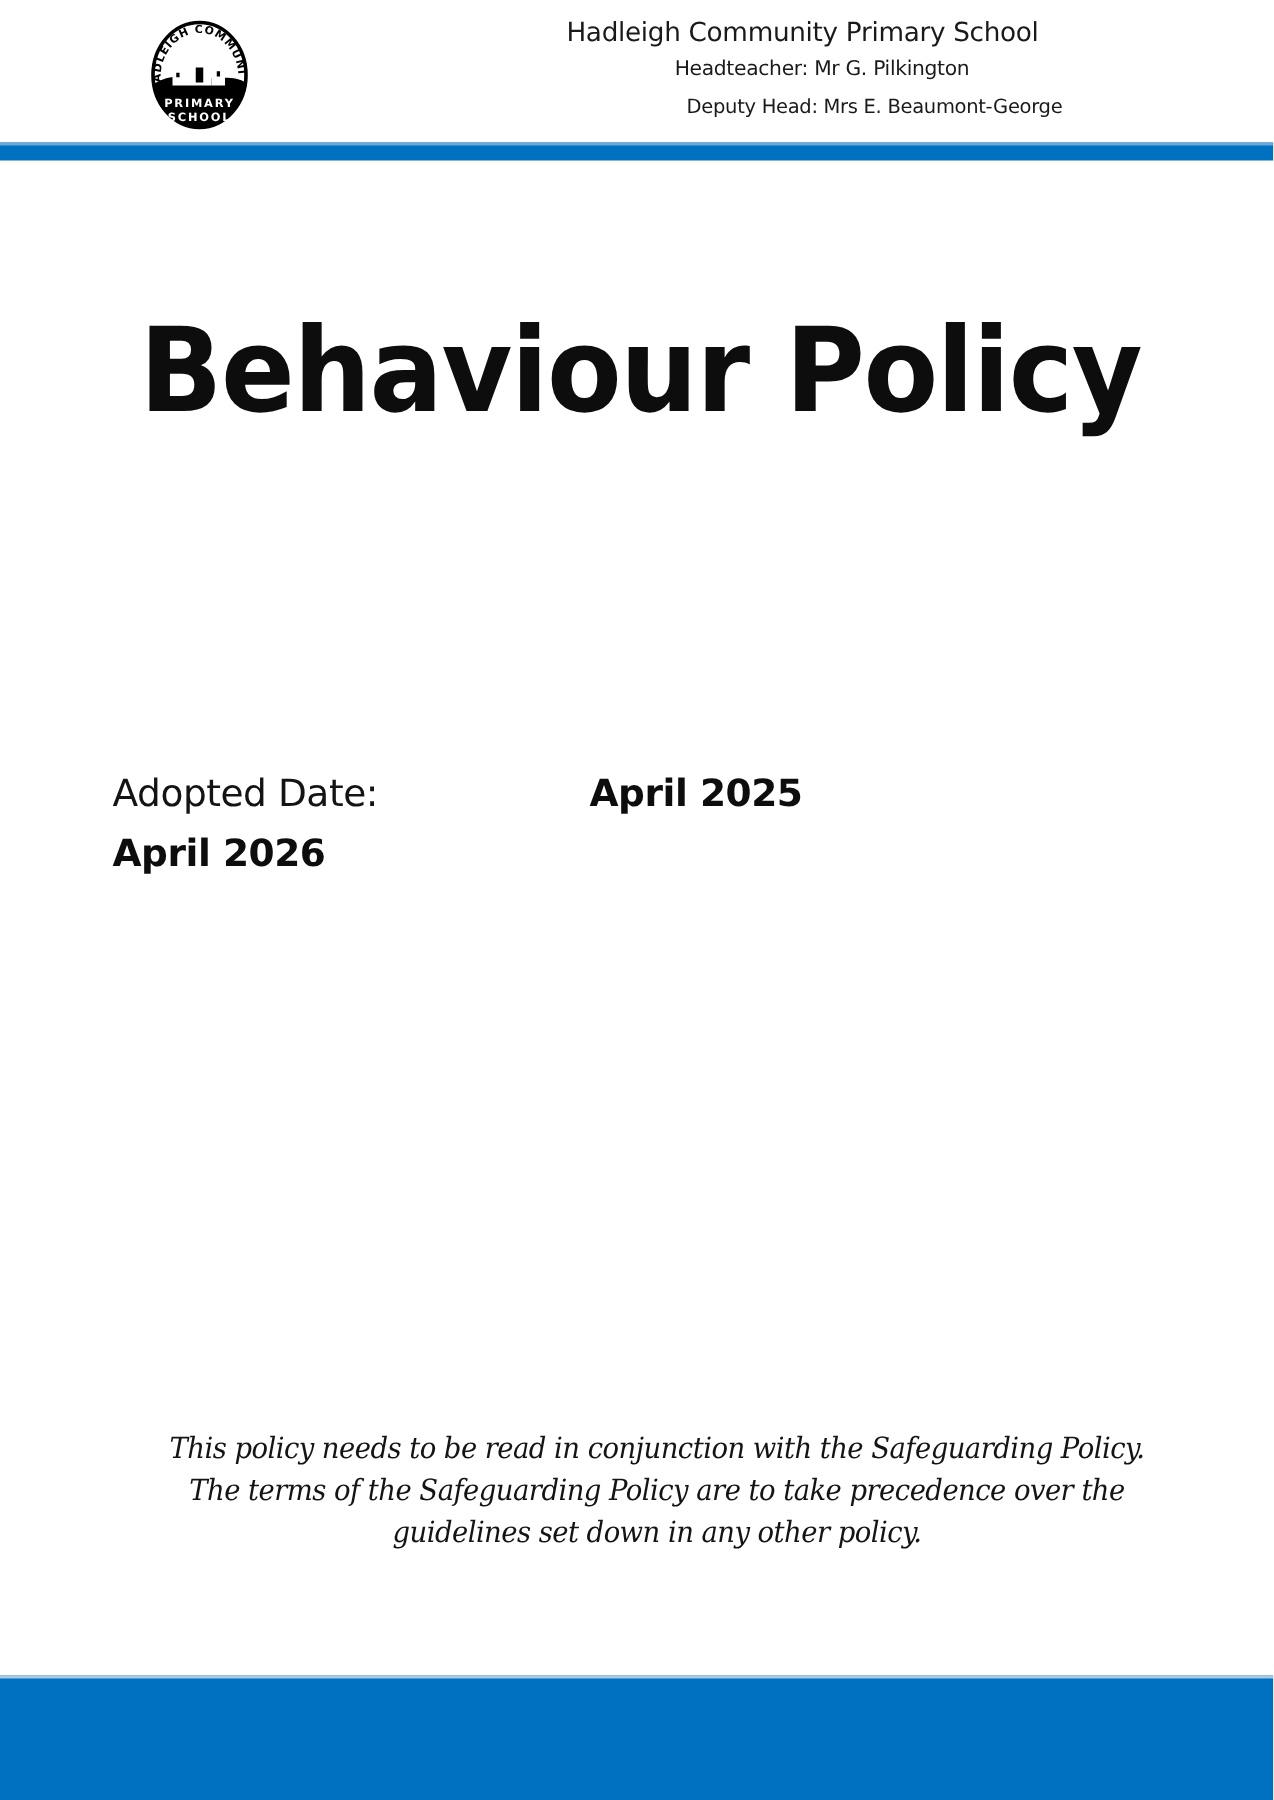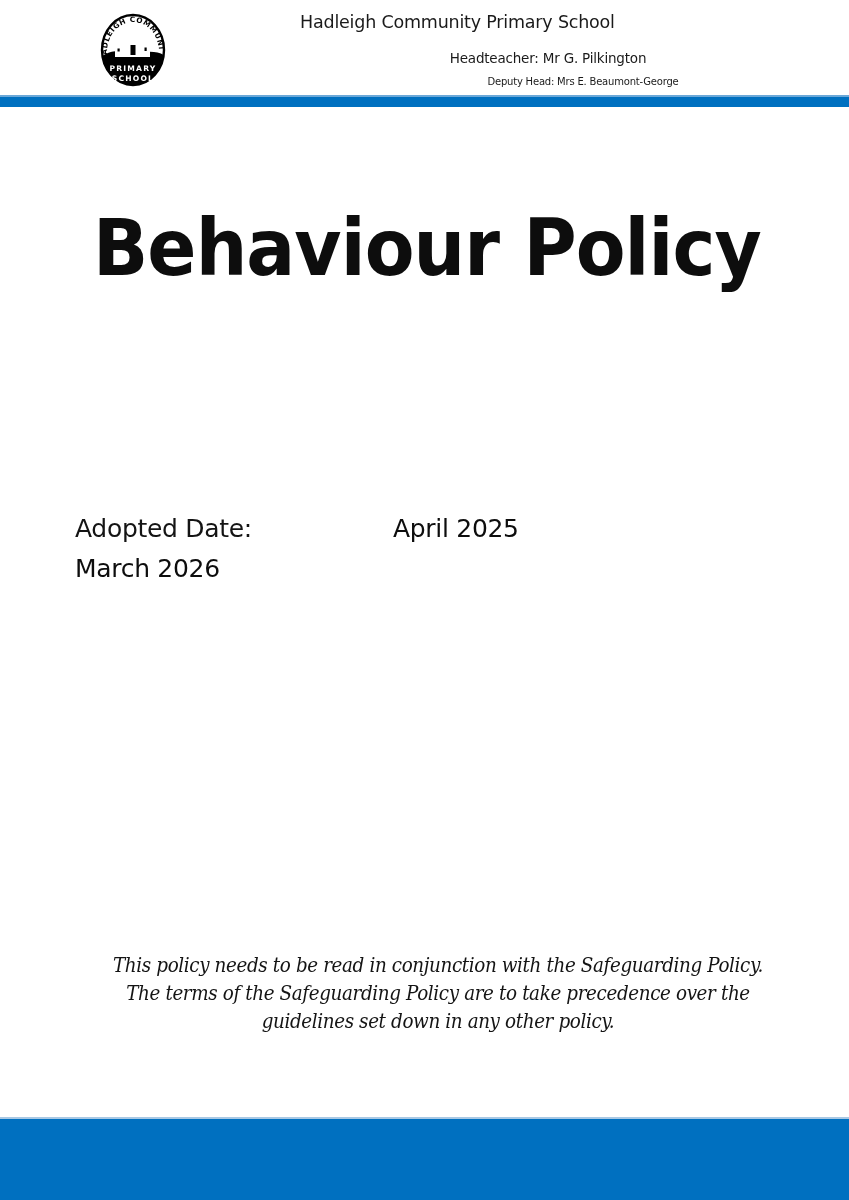--- a/index.html
+++ b/index.html
@@ -38,37 +38,38 @@
   .header-text {
     position: absolute;
     left: 300px;
     top: 12px;
     width: 470px;
   }
   .school-name {
     font-family: "DejaVu Sans", sans-serif;
     font-size: 17.5px;
     color: #1a1a1a;
+    text-align: center;
     letter-spacing: -0.2px;
     white-space: nowrap;
     line-height: 1.2;
   }
   .head-line {
     font-family: "DejaVu Sans", sans-serif;
     font-size: 13.5px;
     color: #1a1a1a;
     text-align: center;
     white-space: nowrap;
-    margin-top: 17px;
+    margin-top: 5px;
     letter-spacing: -0.2px;
     padding-left: 26px;
   }
   .deputy-line {
     font-family: "DejaVu Sans", sans-serif;
-    font-size: 10px;
+    font-size: 13px;
     color: #1a1a1a;
     text-align: center;
     white-space: nowrap;
     margin-top: 10px;
     letter-spacing: -0.2px;
     padding-left: 96px;
   }
 
   
   .header-rule {
@@ -123,21 +124,21 @@
     font-family: "DejaVu Sans", sans-serif;
     font-size: 25px;
     font-weight: normal;
     color: #141414;
     letter-spacing: -0.3px;
     white-space: nowrap;
   }
   .date-value {
     font-family: "DejaVu Sans", sans-serif;
     font-size: 25px;
-    font-weight: normal;
+    font-weight: bold;
     color: #0d0d0d;
     letter-spacing: -0.3px;
     white-space: nowrap;
   }
 
   
   .note {
     position: absolute;
     left: 84px;
     top: 952px;
@@ -206,21 +207,21 @@
   <div class="header-rule"></div>
 
   <div class="doc-title">Behaviour Policy</div>
 
   <div class="dates">
     <div class="date-row">
       <span class="date-label">Adopted Date:</span>
       <span class="date-value">April 2025</span>
     </div>
     <div class="date-row">
-      <span class="date-value">March 2026</span>
+      <span class="date-value">April 2026</span>
     </div>
   </div>
 
   <div class="note">
     <p>This policy needs to be read in conjunction with the Safeguarding Policy.</p>
     <p>The terms of the Safeguarding Policy are to take precedence over the</p>
     <p>guidelines set down in any other policy.</p>
   </div>
 
   <div class="footer-band">

